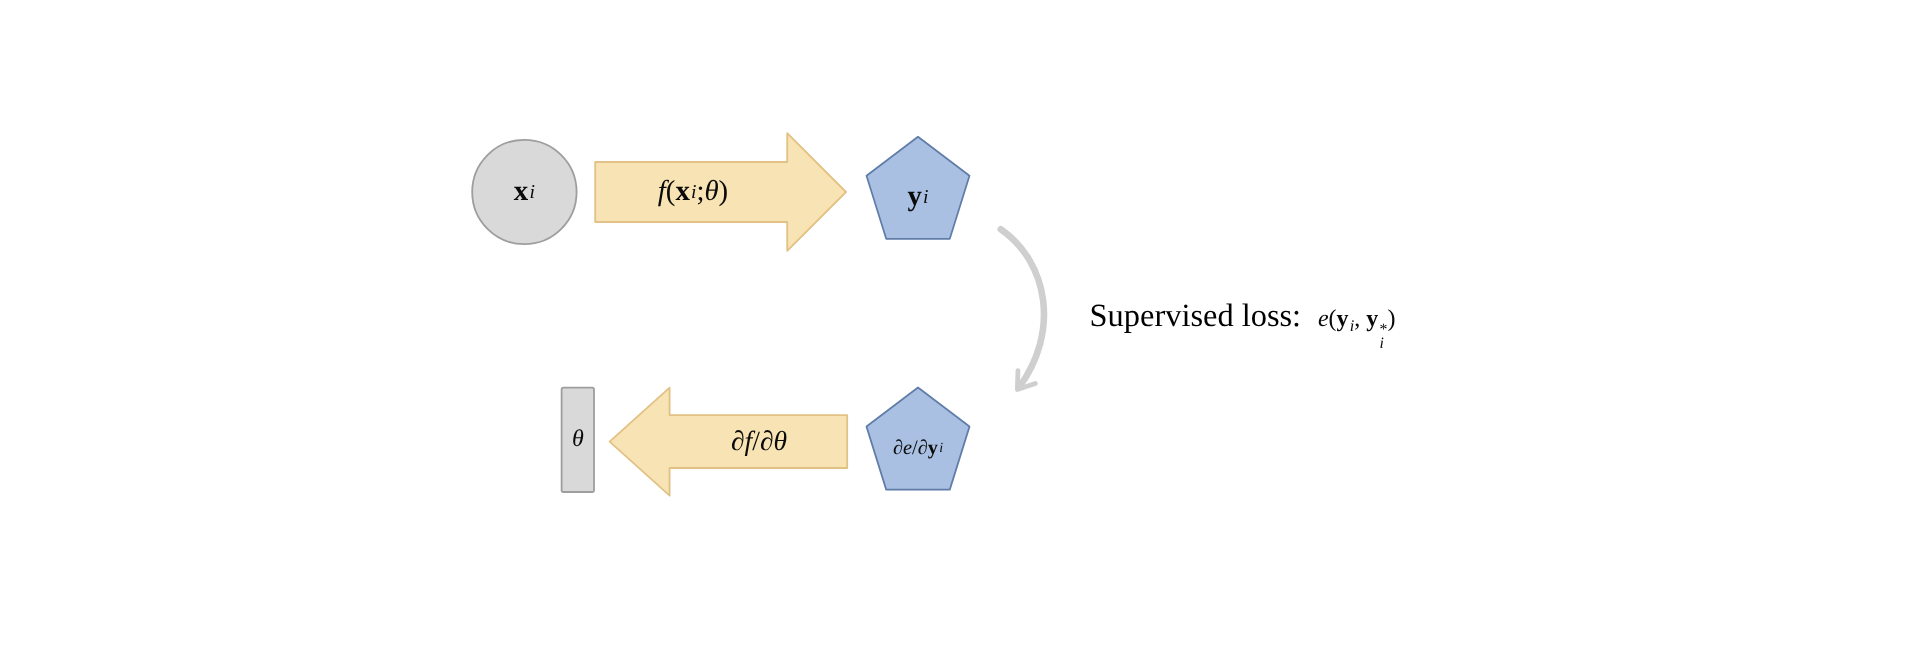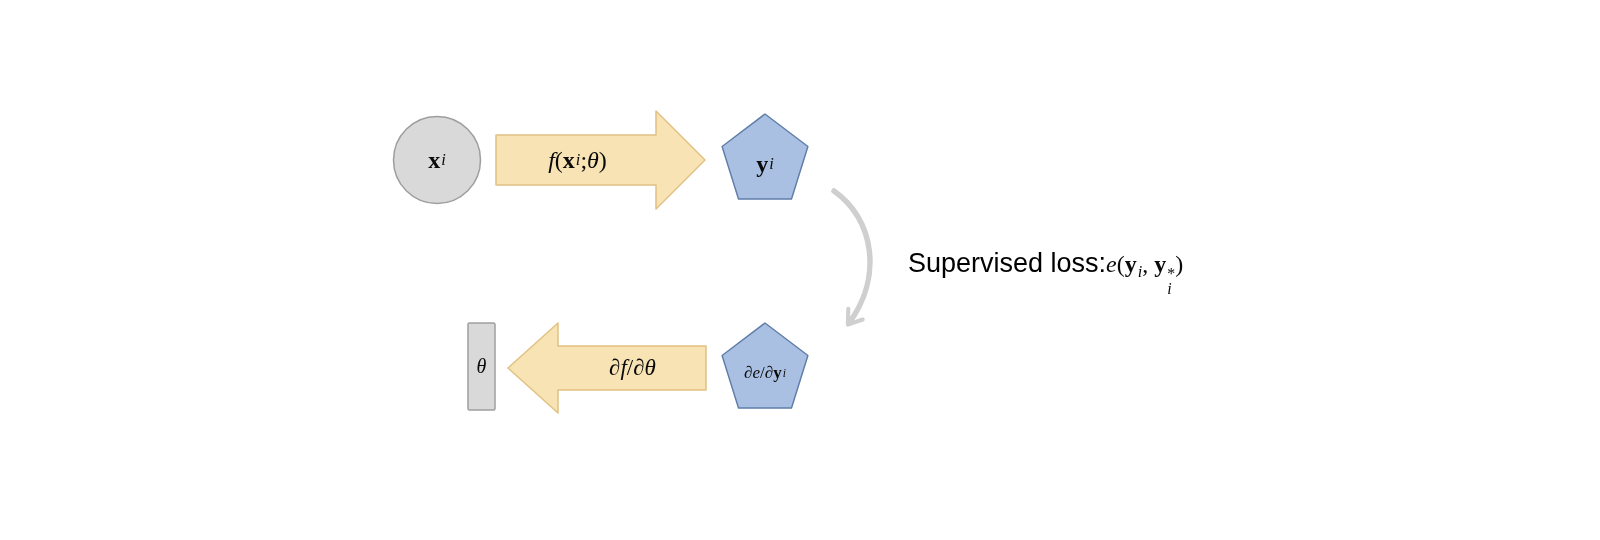--- a/index.html
+++ b/index.html
@@ -16,22 +16,22 @@
   
   .p-i{font-style:italic}
   .p-n{font-style:normal}
   .p-b{font-weight:bold;font-style:normal}
   .p-sub{font-size:0.68em;font-style:italic;vertical-align:-0.28em;margin-left:1px}
   .supsub{display:inline-flex;flex-direction:column;align-items:flex-start;line-height:0.95;font-size:0.66em;vertical-align:-0.45em;margin-left:1px}
   .supsub .sup{display:block;font-style:normal}
   .supsub .sub{display:block;font-style:italic}
   
   .loss{display:inline-flex;align-items:baseline}
-  .loss-prefix{font-size:27px;font-family:Liberation Sans, sans-serif}
-  .loss-expr{font-size:24px;}
+  .loss-prefix{font-size:27px;font-family:Liberation Serif, serif}
+  .loss-expr{font-size:20px;margin-left:14px}
   .flow-svg{position:absolute;left:0;top:0;width:1600px;height:540px;pointer-events:none}
 </style>
 </head>
 <body>
 
 <div class="canvas">
 
   <svg class="flow-svg" aria-hidden="true">
     <defs>
       <marker id="openArrow" markerUnits="userSpaceOnUse" markerWidth="24" markerHeight="24" refX="15" refY="12" orient="auto">

